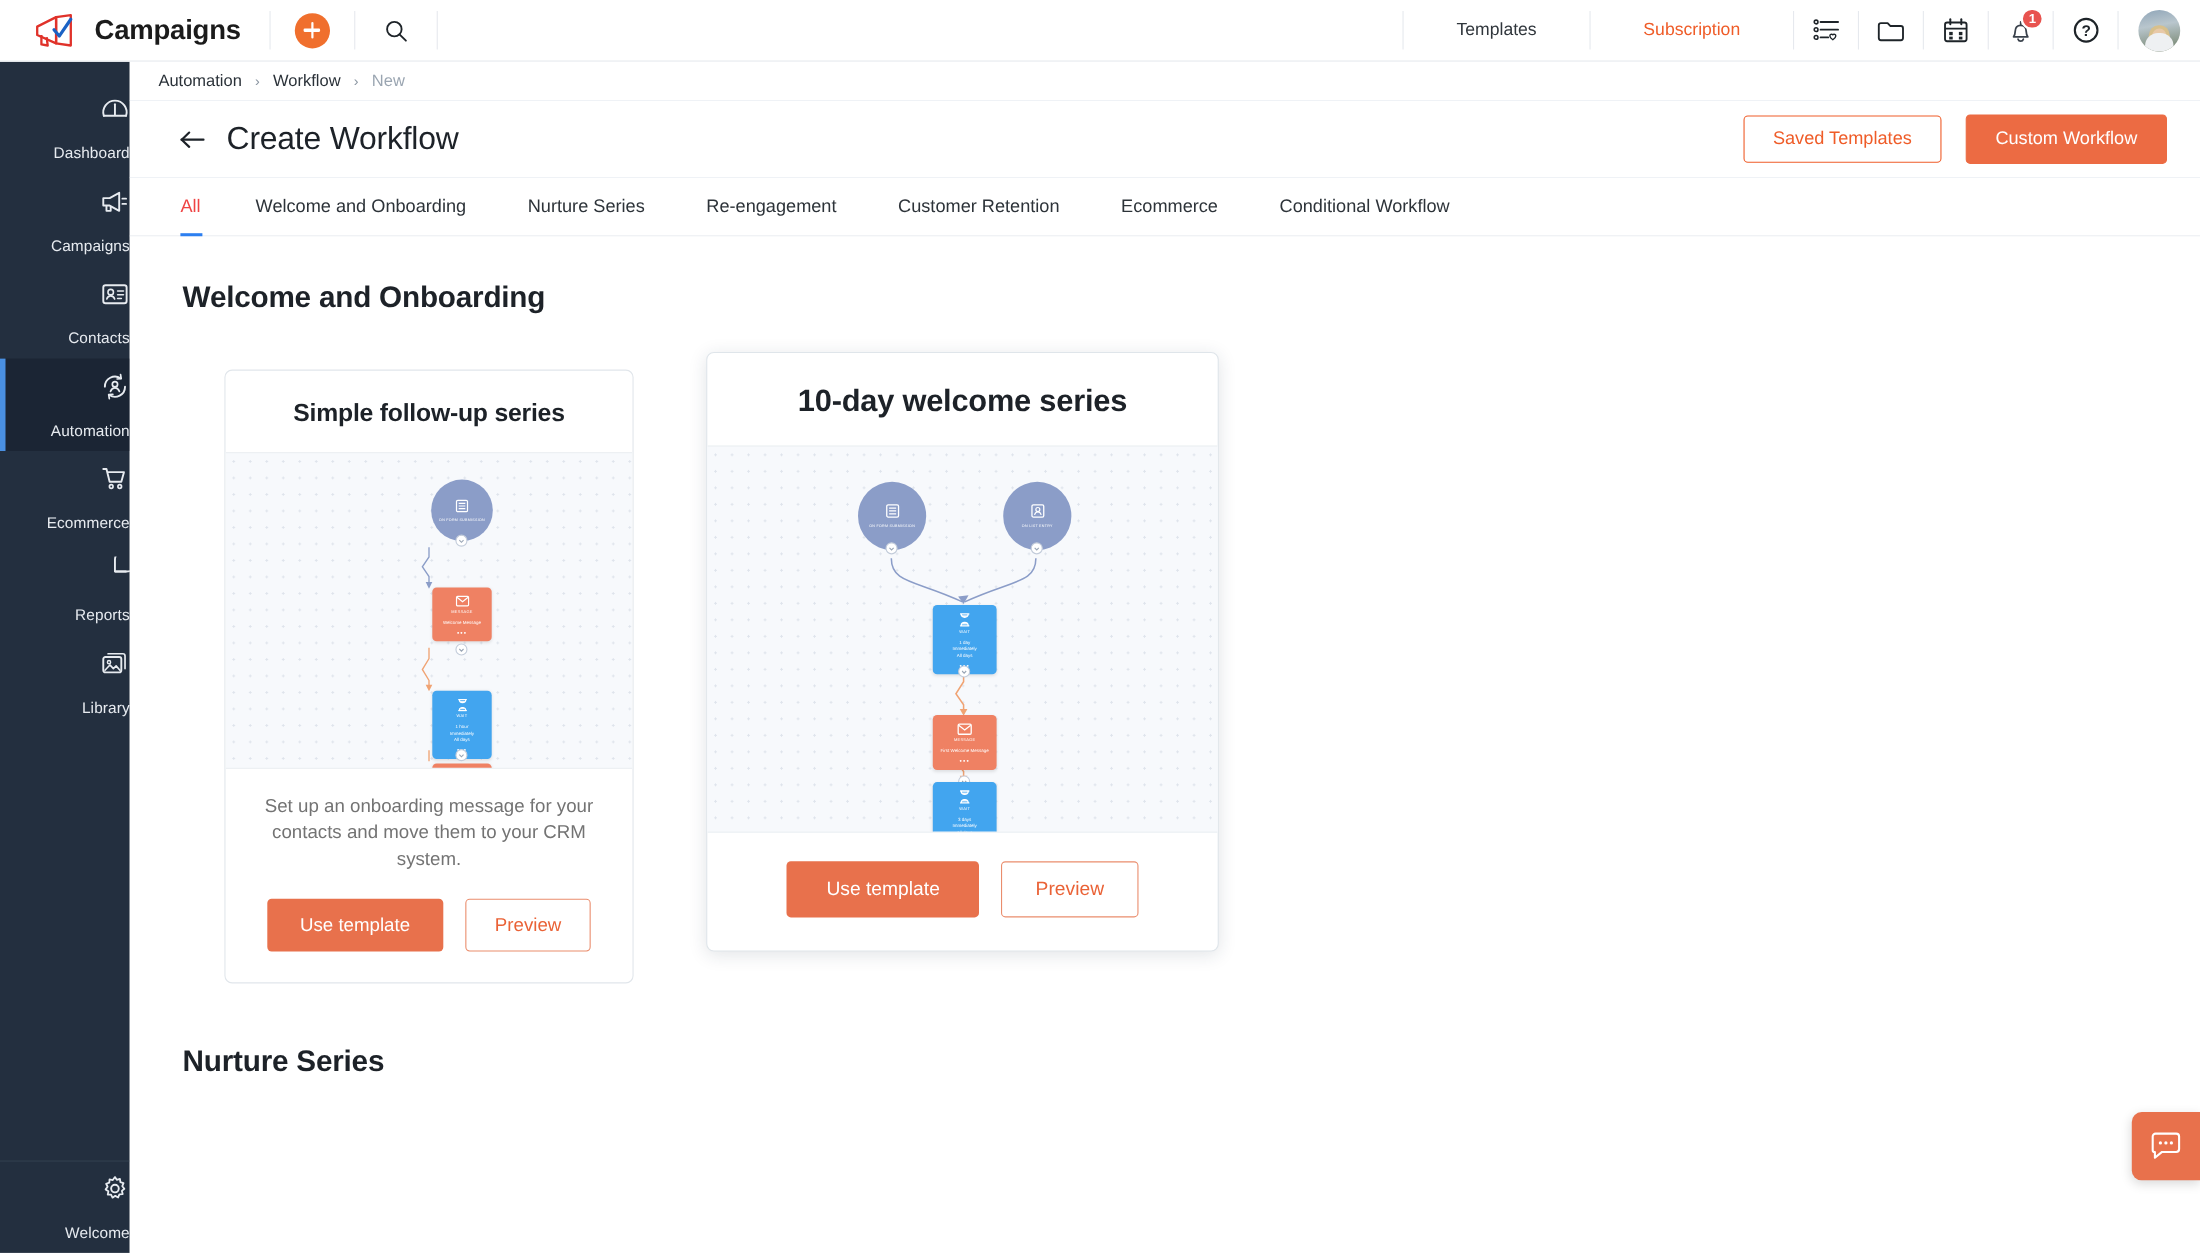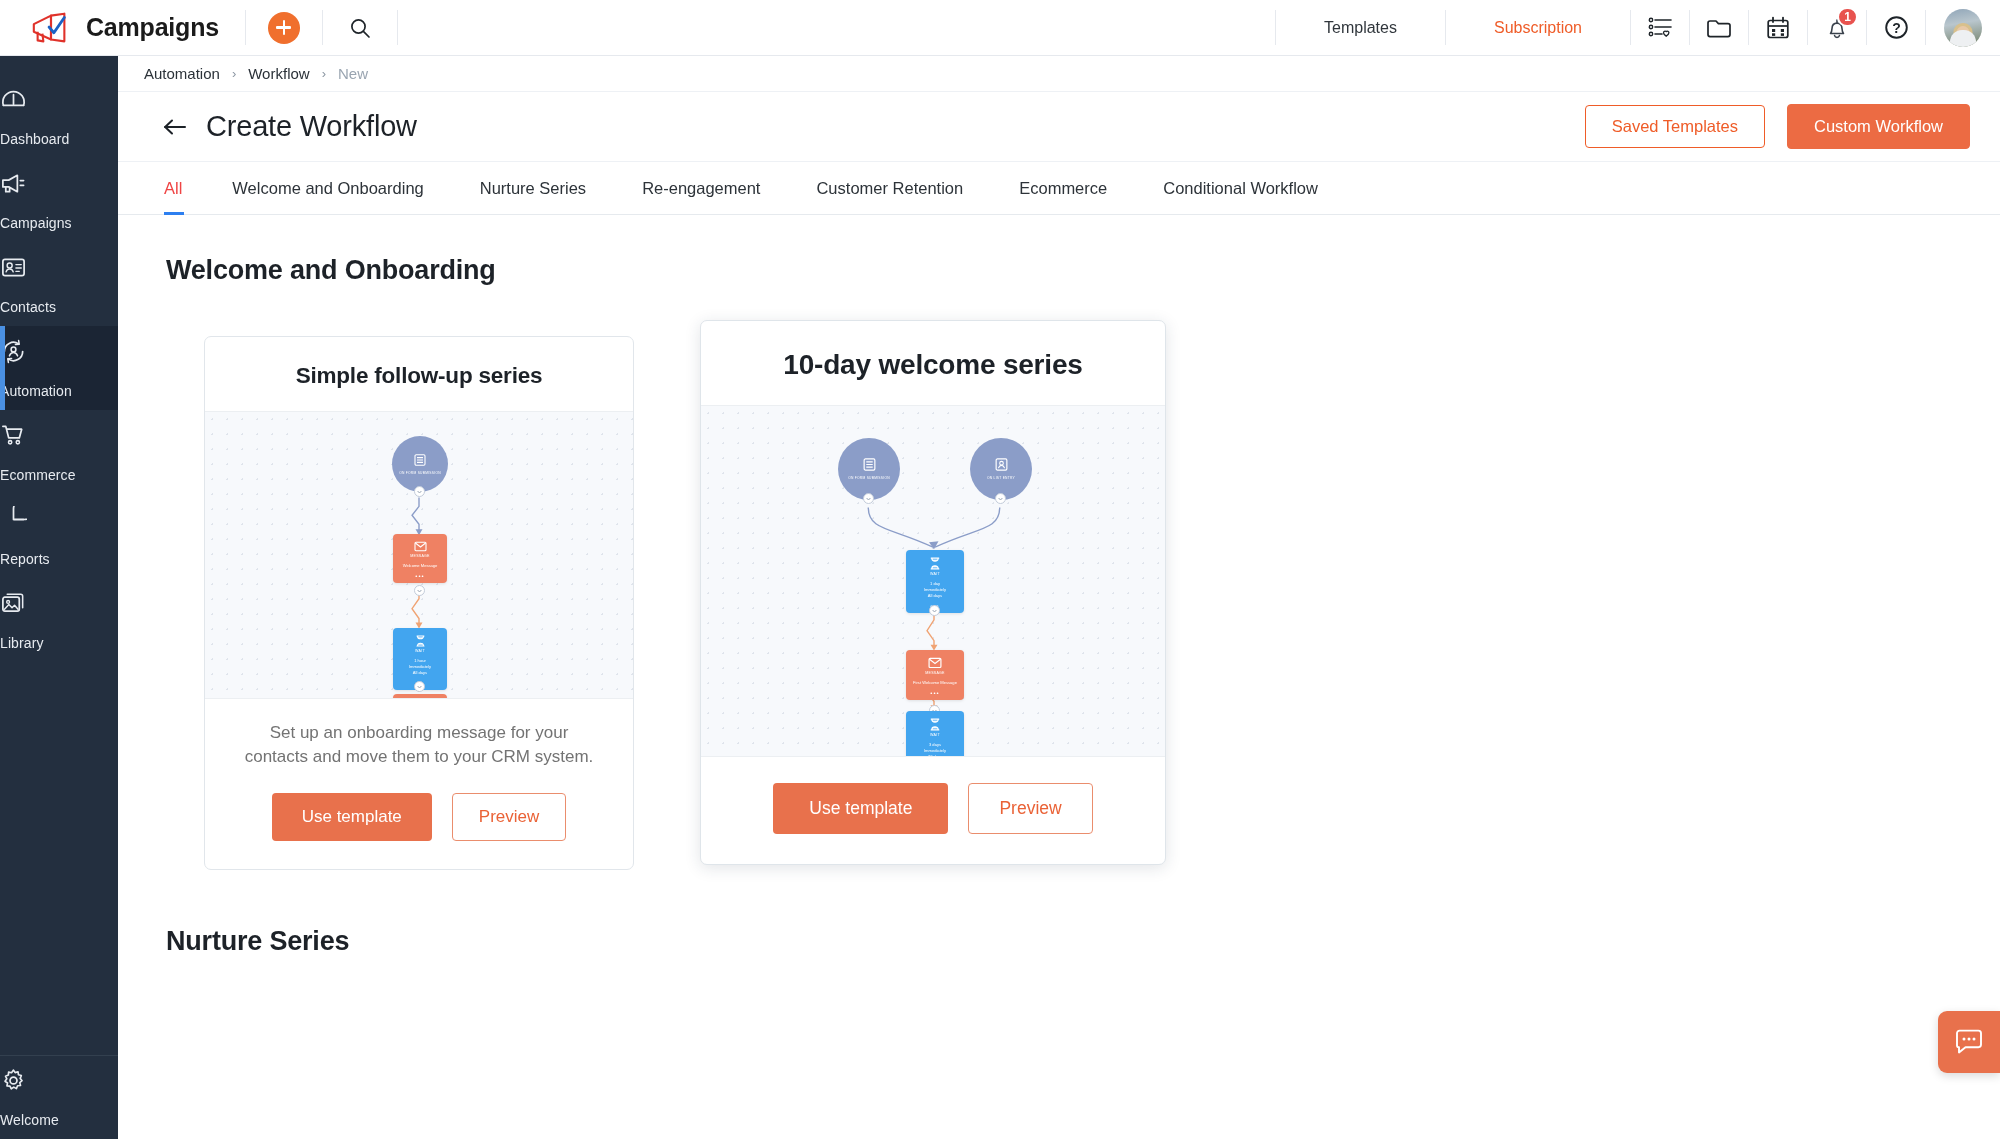--- a/index.html
+++ b/index.html
@@ -62,21 +62,21 @@
   .body-row { flex: 1; display: flex; min-height: 0; }
 
   
   .sidebar {
     width: 118px; min-width: 118px; background: #232f3f;
     display: flex; flex-direction: column; align-items: stretch;
     padding-top: 18px; position: relative;
   }
   .nav-item {
     height: 84px; display: flex; flex-direction: column;
-    align-items: flex-start; justify-content: center; gap: 18px;
+    align-items: flex-end; justify-content: center; gap: 18px;
     color: #dfe4ea; cursor: pointer; position: relative;
   }
   .nav-item.active { background: #1b2534; }
   .nav-item.active::before {
     content: ""; position: absolute; left: 0; top: 0; bottom: 0; width: 5px; background: #4a90e2;
   }
   .nav-label { font-size: 14px; color: #e7ebf0; letter-spacing: 0.1px; }
   .nav-icon { width: 27px; height: 27px; display: block; }
   .sb-spacer { flex: 1; }
   .nav-bottom { border-top: 1px solid #33404f; }
@@ -127,21 +127,21 @@
 
   .content {
     flex: 1; overflow: hidden; padding: 0 0 0 26px; background: #fff; position: relative;
   }
   .section-title {
     font-size: 27px; font-weight: 700; color: #1d2228; margin: 40px 0 0 22px; letter-spacing: -0.2px;
   }
   .cards-row { display: flex; align-items: flex-start; gap: 66px; margin: 50px 0 0 60px; }
 
   .card {
-    width: 430px; background: #fff; border: 1px solid #e1e6eb; border-radius: 7px;
+    width: 372px; background: #fff; border: 1px solid #e1e6eb; border-radius: 7px;
     display: flex; flex-direction: column; overflow: hidden;
   }
   .card.featured {
     width: 466px; border-color: #dfe5ea;
     box-shadow: 0 3px 16px rgba(30,45,70,0.13);
     margin-top: -16px;
   }
   .card-title {
     text-align: center; font-size: 22.5px; font-weight: 700; color: #1d2228;
     padding: 26px 10px 22px; letter-spacing: -0.2px;

